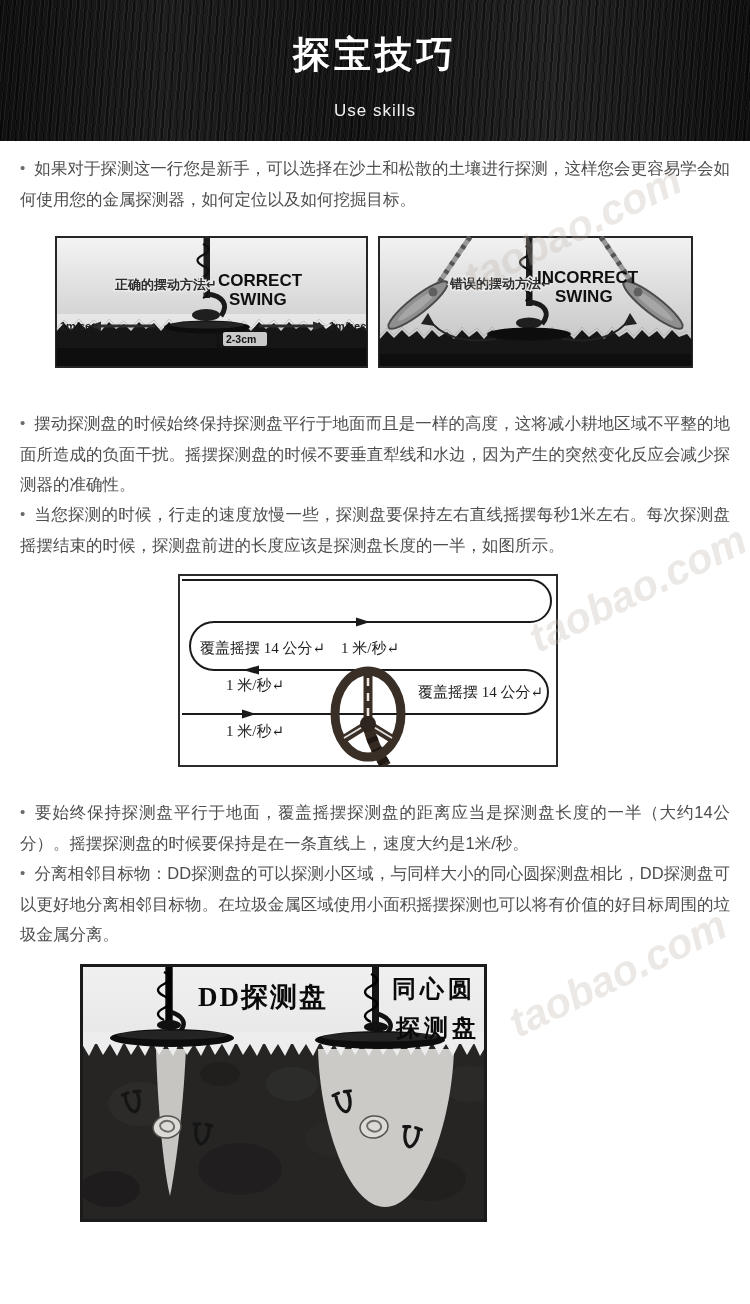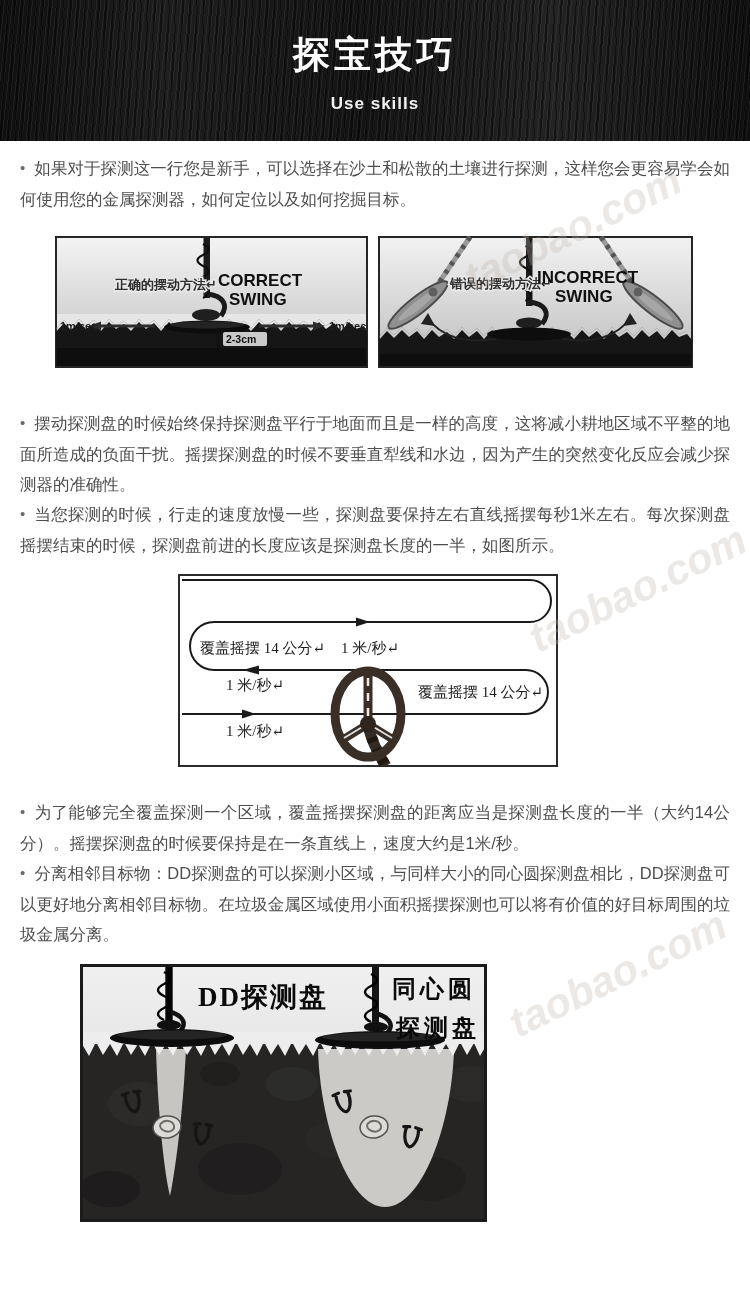--- a/index.html
+++ b/index.html
@@ -7,22 +7,22 @@
         font-family:"Liberation Sans","DejaVu Sans",sans-serif;}
   
   .banner{position:relative;width:750px;height:141px;
     background:
       repeating-linear-gradient(96deg, rgba(255,255,255,0.055) 0 1px, rgba(255,255,255,0) 1px 4px),
       repeating-linear-gradient(93deg, rgba(0,0,0,0.45) 0 2px, rgba(0,0,0,0) 2px 7px),
       linear-gradient(90deg,#101010 0%,#1e1e1e 22%,#141414 48%,#232323 74%,#0f0f0f 100%);
   }
   .banner h1{margin:0;padding-top:30px;text-align:center;color:#ffffff;
     font-size:37px;font-weight:bold;letter-spacing:4px;}
-  .banner .sub{margin-top:14px;text-align:center;color:#f2f2f2;font-size:17px;
-    font-weight:bold;letter-spacing:1px;}
+  .banner .sub{margin-top:21px;text-align:center;color:#f2f2f2;font-size:17px;
+    font-weight:normal;letter-spacing:1px;}
   
   .para{margin:0 20px;font-size:16.5px;line-height:30px;color:#4e4e4e;text-align:justify;}
   .para .dot{display:inline-block;font-size:15px;color:#6a6a6a;margin-right:9px;transform:translateY(-1px);}
   .mt12{margin-top:12px;} .mt40{margin-top:40px;} .mt30{margin-top:30px;}
   
   .fig-row{display:flex;gap:10px;margin:22px 0 0 55px;}
   .fig-path{margin:14px 4px 0 178px;text-align:right;}
   .fig-coils{margin:15px 0 0 80px;}
   svg{display:block;}
   .cn-label{font-family:"Liberation Sans","DejaVu Sans",sans-serif;font-weight:bold;}
@@ -159,21 +159,21 @@
         <line x1="190" y1="150" x2="161" y2="168" stroke="#3a2f26" stroke-width="8"></line>
         <line x1="190" y1="150" x2="219" y2="168" stroke="#3a2f26" stroke-width="8"></line>
         <line x1="186" y1="152" x2="166" y2="164" stroke="#ffffff" stroke-width="1.8" opacity="0.85"></line>
         <line x1="194" y1="152" x2="214" y2="164" stroke="#ffffff" stroke-width="1.8" opacity="0.85"></line>
         <circle cx="190" cy="150" r="8" fill="#2e251e"></circle>
         <rect x="186" y="94" width="8" height="8" fill="#3a2f26"></rect>
       </g>
     </svg>
   </div>
 
-  <p class="para mt30"><span class="dot">•</span><span>为了能够完全覆盖探测一个区域，覆盖摇摆探测盘的距离应当是探测盘长度的一半（大约14公分）。摇摆探测盘的时候要保持是在一条直线上，速度大约是1米/秒。</span></p>
+  <p class="para mt30"><span class="dot">•</span><span>要始终保持探测盘平行于地面，覆盖摇摆探测盘的距离应当是探测盘长度的一半（大约14公分）。摇摆探测盘的时候要保持是在一条直线上，速度大约是1米/秒。</span></p>
   <p class="para"><span class="dot">•</span><span>分离相邻目标物：DD探测盘的可以探测小区域，与同样大小的同心圆探测盘相比，DD探测盘可以更好地分离相邻目标物。在垃圾金属区域使用小面积摇摆探测也可以将有价值的好目标周围的垃圾金属分离。</span></p>
 
   <div class="fig-coils">
     <svg width="407" height="258" viewBox="0 0 407 258">
       <defs>
         <linearGradient id="sky3" x1="0" y1="0" x2="0" y2="1">
           <stop offset="0" stop-color="#f0f0f0"></stop>
             <stop offset="1" stop-color="#d4d4d4"></stop>
         </linearGradient>
         <g id="nail3">

